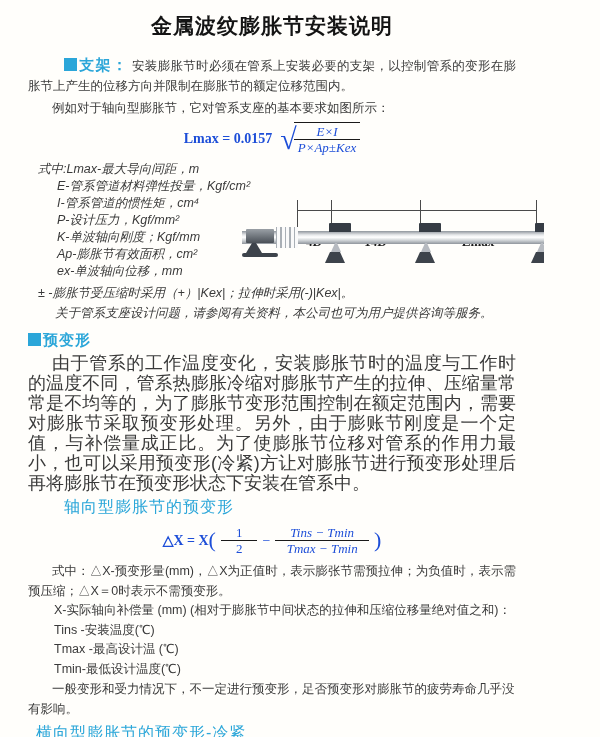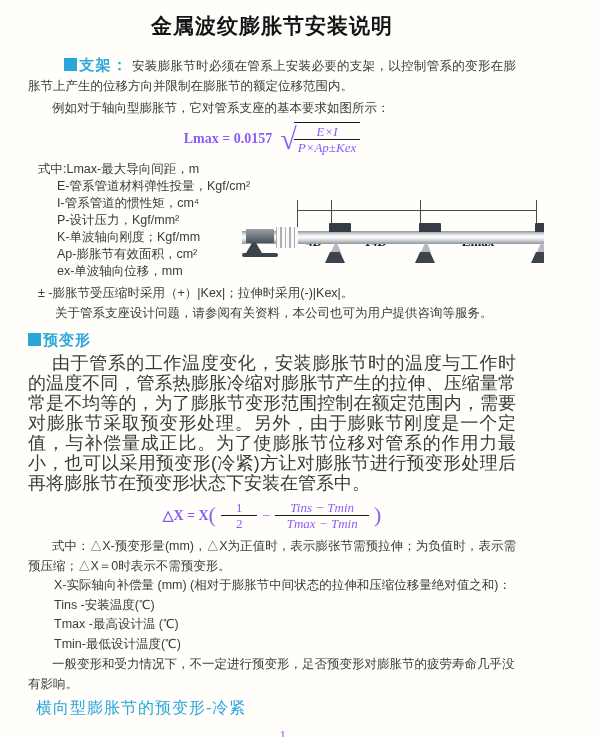--- a/index.html
+++ b/index.html
@@ -11,38 +11,38 @@
            color:#141414; letter-spacing:1px; }
   .para { margin:0 28px; font-size:12.5px; line-height:20px; text-align:justify; }
   .p1 { margin-top:15px; text-indent:36px; }
   .p1 .sec-inline { font-size:15px; font-weight:bold; color:var(--accent); letter-spacing:1px; }
   .sq { display:inline-block; width:13px; height:13px; background:var(--accent);
         vertical-align:-1px; margin-right:2px; }
   .p2 { margin-top:2px; text-indent:24px; }
 
   
   .formula { display:flex; justify-content:center; align-items:center;
-             font-family:"Liberation Serif", serif; color:#8b5cf6; font-size:14px; }
+             font-family:"Liberation Serif", serif; color:#1d4ed8; font-size:14px; }
   .f1 { margin:4px 0 5px; }
   .fbold { font-weight:bold; }
   .frac { display:inline-flex; flex-direction:column; text-align:center;
           vertical-align:middle; font-size:13px; line-height:15px; }
   .frac .num { border-bottom:1px solid #1a1a1a; padding:0 15px; }
   .frac .den { padding:0 4px; }
   .ital { font-style:italic; }
   .sqrt { display:inline-flex; align-items:flex-start; margin-left:8px; }
   .sqrt-sym { font-size:30px; line-height:30px; font-weight:normal; margin-right:-3px;
               transform:translateY(2px); }
   .sqrt-body { border-top:1.5px solid #1a1a1a; padding-top:1px; }
   .paren { font-size:22px; font-weight:normal; line-height:22px; transform:translateY(-1px); }
   .fgap { width:5px; }
 
   
   .defs { margin:6px 0 0 38px; font-size:12.5px; line-height:17px; color:#3a3a3a; }
-  .defs .dl { white-space:nowrap; }
+  .defs .dl { white-space:nowrap;font-style:italic; }
   .defs .dl:nth-child(n+2):nth-child(-n+7) { padding-left:19px; }
   .defs .dl:nth-child(8) { margin-top:5px; }
   .defs .dl:nth-child(9) { padding-left:17px; margin-top:3px; }
 
   
   .diagram { position:absolute; left:240px; top:196px; width:356px; height:92px; }
   .dimline { position:absolute; top:14px; left:57px; width:239px; border-top:1px solid #4a4a4a; }
   .tick { position:absolute; width:1px; background:#4a4a4a; top:4px; }
   .t1 { left:57px;  height:31px; }
   .t2 { left:91px;  height:25px; }
@@ -153,20 +153,21 @@
       <div class="clamp"></div>
       <div class="saddle"></div>
       <div class="gbase"></div>
     </div>
   </div>
 
   <div class="sec-head"><span class="sq"></span><span>预变形</span></div>
 
   <p class="body-para">由于管系的工作温度变化，安装膨胀节时的温度与工作时的温度不同，管系热膨胀冷缩对膨胀节产生的拉伸、压缩量常常是不均等的，为了膨胀节变形范围控制在额定范围内，需要对膨胀节采取预变形处理。另外，由于膨账节刚度是一个定值，与补偿量成正比。为了使膨胀节位移对管系的作用力最小，也可以采用预变形(冷紧)方让对膨胀节进行预变形处理后再将膨胀节在预变形状态下安装在管系中。</p>
 
+  <div class="sub-head sub-axial">轴向型膨胀节的预变形</div>
 
   <div class="formula f2">
     <span class="fbold">△X = X</span>
     <span class="paren">(</span>
     <span class="fgap"></span>
     <span class="frac">
       <span class="num">1</span>
       <span class="den">2</span>
     </span>
     <span class="fgap"></span>

